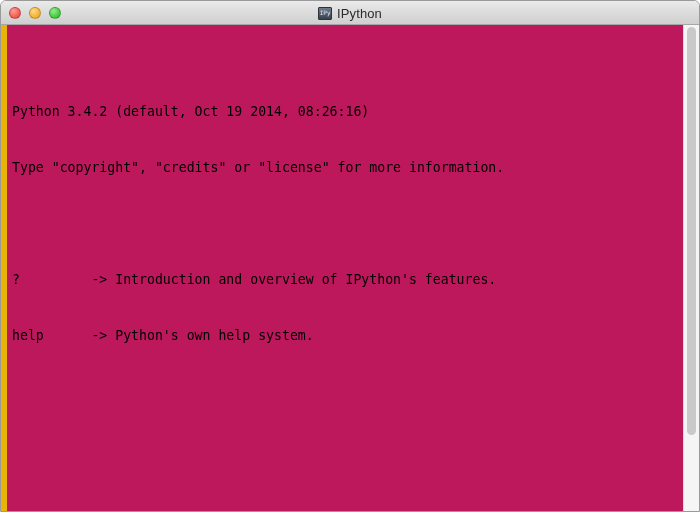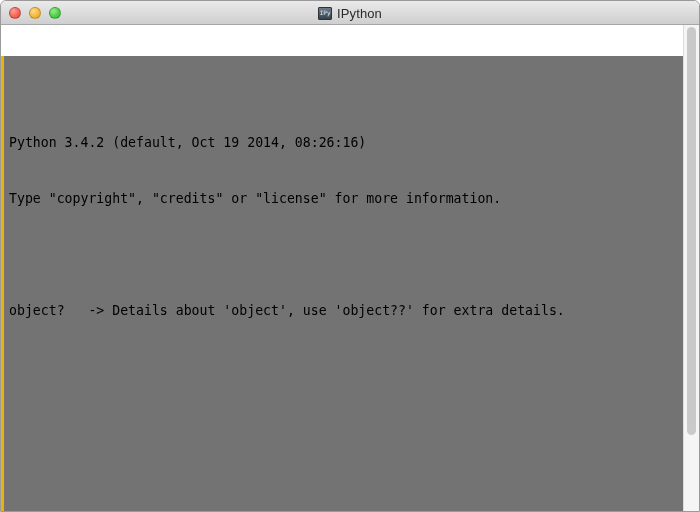--- a/index.html
+++ b/index.html
@@ -91,25 +91,24 @@
   .body-area {
     position: relative;
     height: 487px;
     background: #ffffff;
   }
   .terminal {
     position: absolute;
     left: 0; top: 0;
     right: 16px;
     bottom: 0;
-    background: #737373;
+    background: #be185d;
     overflow: hidden;
-    border-left: 3px solid #eab308;
-    box-sizing: border-box;
-    margin-top: 31px;
+    border-left: 6px solid #eab308;
+    box-sizing: border-box;
   }
   .lines {
     padding: 4px 0 0 5px;
     font-family: "DejaVu Sans Mono", monospace;
     font-size: 13.2px;
     line-height: 18.6px;
     color: #000000;
     white-space: pre;
   }
   .line { height: 18.6px; }
@@ -154,21 +153,22 @@
 
   <div class="body-area">
 
     <div class="terminal">
       <div class="lines">
 
         
         <div class="line">Python 3.4.2 (default, Oct 19 2014, 08:26:16)</div>
         <div class="line">Type "copyright", "credits" or "license" for more information.</div>
         <div class="line blank"></div>
-        <div class="line">object?   -&gt; Details about 'object', use 'object??' for extra details.</div>
+        <div class="line">?         -&gt; Introduction and overview of IPython's features.</div>
+        <div class="line">help      -&gt; Python's own help system.</div>
         
 
         
 
         
         
 
         
 
         

